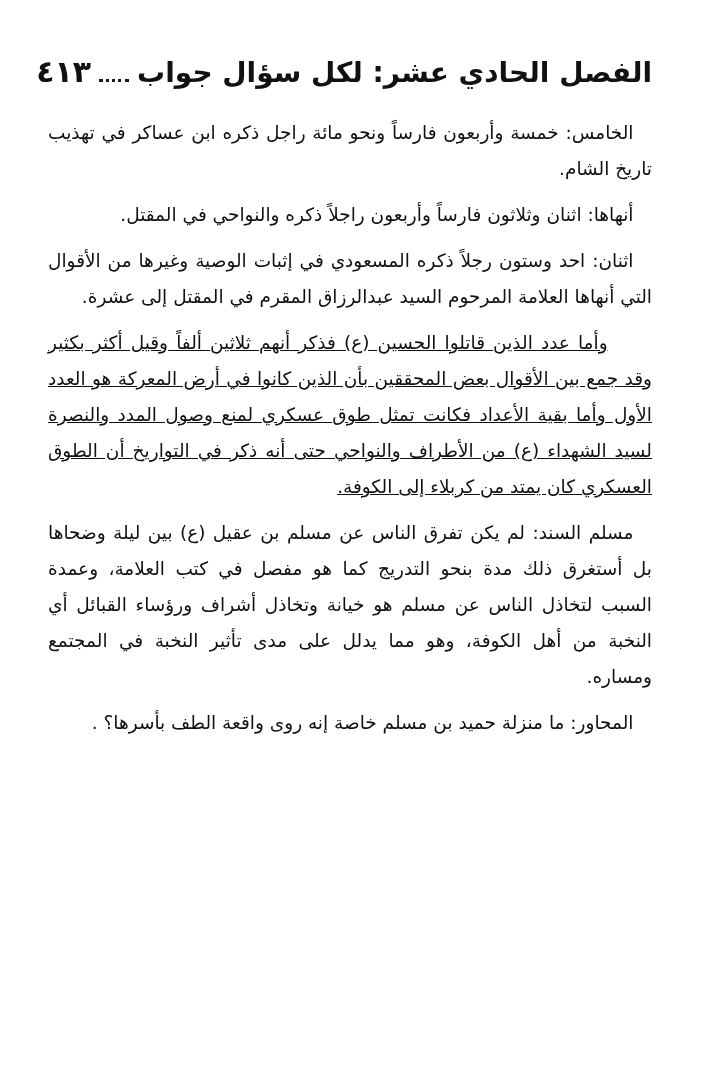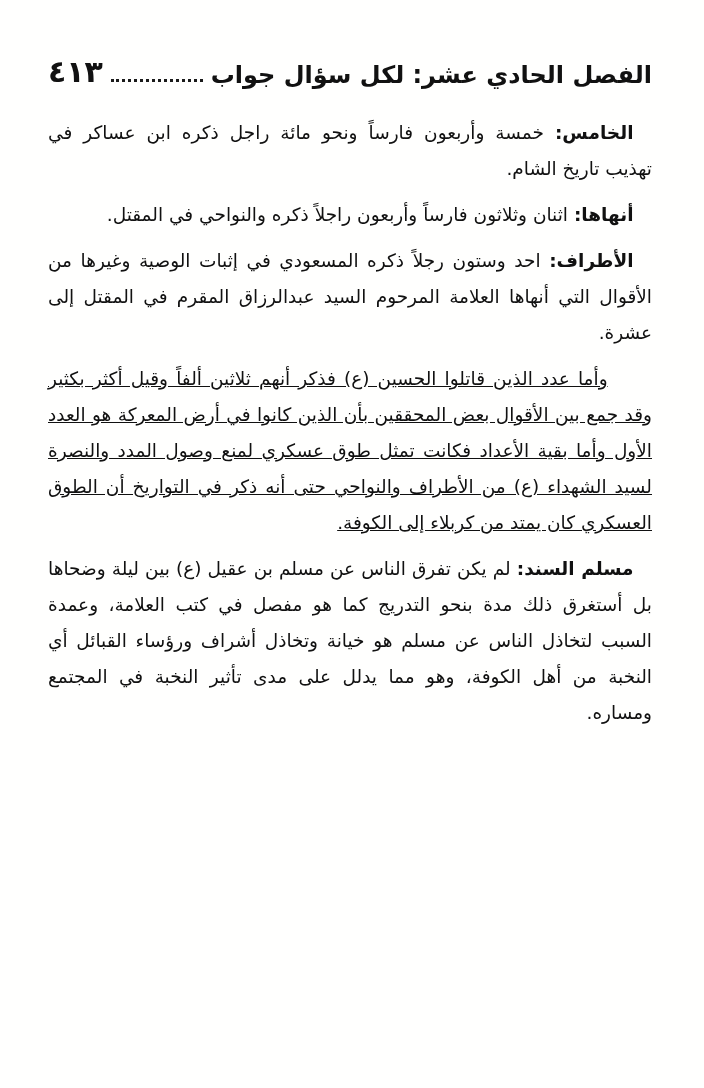--- a/index.html
+++ b/index.html
@@ -22,21 +22,21 @@
   }
   .header {
     display: flex;
     align-items: flex-end;
     gap: 8px;
     margin-top: 6px;
     margin-bottom: 26px;
     font-weight: bold;
   }
   .header-title {
-    font-size: 24px;
+    font-size: 28px;
     white-space: nowrap;
     letter-spacing: 0;
   }
   .dotted-leader {
     flex: 1;
     border-bottom: 3px dotted #1a1a1a;
     margin-bottom: 7px;
     min-width: 30px;
   }
   .page-number {
@@ -50,21 +50,21 @@
   }
   p.para {
     margin: 0 0 10px 0;
     text-indent: 1em;
   }
   p.para.plain {
     text-indent: 2.4em;
     text-decoration: underline;
   }
   .lead {
-    font-weight: bold;
+    font-weight: normal;
   }
   .ptext {
     font-weight: normal;
   }
 </style>
 </head>
 <body>
 
 <div class="page">
 
@@ -78,28 +78,31 @@
 
     <p class="para">
       <span class="lead">الخامس:</span><span class="ptext"> خمسة وأربعون فارساً ونحو مائة راجل ذكره ابن عساكر في تهذيب تاريخ الشام.</span>
     </p>
 
     <p class="para">
       <span class="lead">أنهاها:</span><span class="ptext"> اثنان وثلاثون فارساً وأربعون راجلاً ذكره والنواحي في المقتل.</span>
     </p>
 
     <p class="para">
-      <span class="lead">الأطراف:</span><span class="ptext"> احد وستون رجلاً ذكره المسعودي في إثبات الوصية وغيرها من الأقوال التي أنهاها العلامة المرحوم السيد عبدالرزاق المقرم في المقتل إلى عشرة.</span>
+      <span class="lead">اثنان:</span><span class="ptext"> احد وستون رجلاً ذكره المسعودي في إثبات الوصية وغيرها من الأقوال التي أنهاها العلامة المرحوم السيد عبدالرزاق المقرم في المقتل إلى عشرة.</span>
     </p>
 
     <p class="para plain">
       <span class="lead"></span><span class="ptext">وأما عدد الذين قاتلوا الحسين (ع) فذكر أنهم ثلاثين ألفاً وقيل أكثر بكثير وقد جمع بين الأقوال بعض المحققين بأن الذين كانوا في أرض المعركة هو العدد الأول وأما بقية الأعداد فكانت تمثل طوق عسكري لمنع وصول المدد والنصرة لسيد الشهداء (ع) من الأطراف والنواحي حتى أنه ذكر في التواريخ أن الطوق العسكري كان يمتد من كربلاء إلى الكوفة.</span>
     </p>
 
 
     <p class="para">
       <span class="lead">مسلم السند:</span><span class="ptext"> لم يكن تفرق الناس عن مسلم بن عقيل (ع) بين ليلة وضحاها بل أستغرق ذلك مدة بنحو التدريج كما هو مفصل في كتب العلامة، وعمدة السبب لتخاذل الناس عن مسلم هو خيانة وتخاذل أشراف ورؤساء القبائل أي النخبة من أهل الكوفة، وهو مما يدلل على مدى تأثير النخبة في المجتمع ومساره.</span>
     </p>
 
+    <p class="para">
+      <span class="lead">المحاور:</span><span class="ptext"> ما منزلة حميد بن مسلم خاصة إنه روى واقعة الطف بأسرها؟ .</span>
+    </p>
 
   </div>
 
 </div>
 
 </body></html>

